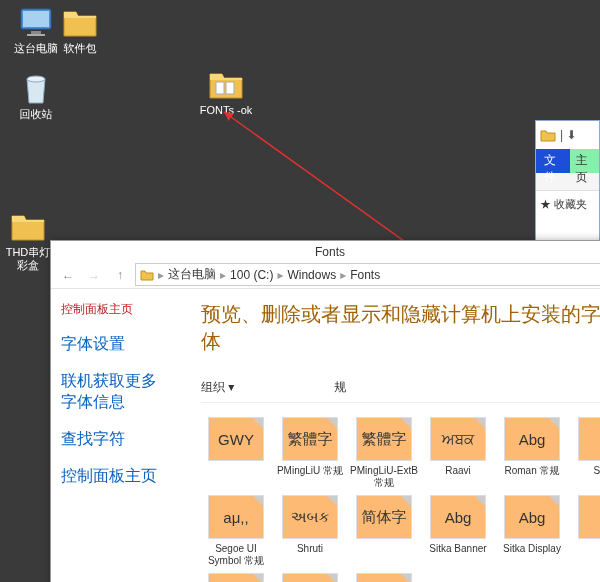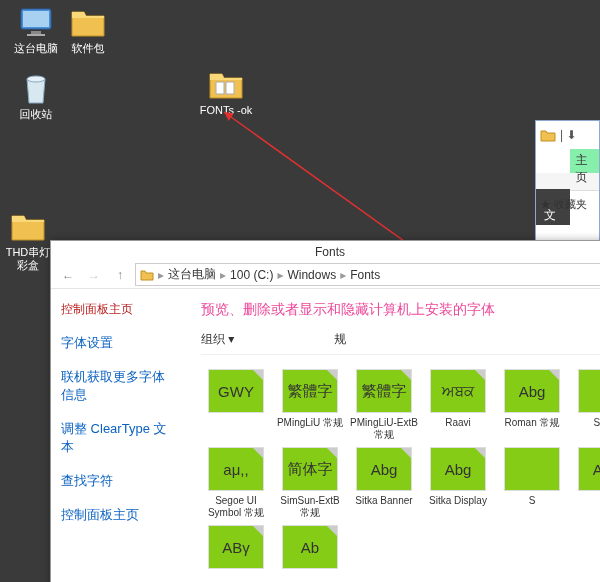--- a/index.html
+++ b/index.html
@@ -39,22 +39,22 @@
 .small-win .titlebar {
   height: 28px; background: white;
   display: flex; align-items: center;
   padding-left: 4px;
   gap: 4px;
 }
 .small-win .tabs {
   height: 24px; display: flex;
 }
 .small-win .tab {
-  background: #404040; color: white;
-  padding: 18px 8px; font-size: 12px; margin-top: 40px;
+  background: #1d4ed8; color: white;
+  padding: 3px 8px; font-size: 12px;
 }
 .small-win .tab2 {
   background: #86efac; color: #333;
   padding: 3px 6px; font-size: 12px;
 }
 .small-win .body {
   background: white; padding: 6px 4px;
   font-size: 11px;
 }
 .arrow {
@@ -108,32 +108,32 @@
   font-size: 12px;
 }
 .sidebar .header {
   color: #b91c1c;
   margin-bottom: 10px;
 }
 .sidebar .link {
   color: #0b62c1;
   margin-bottom: 8px;
   cursor: pointer;
-  font-size: 13px;
+  font-size: 16px;
   margin-top: 16px;
 }
 .main {
   flex: 1;
   padding: 12px 8px 0 20px;
   overflow: hidden;
 }
 .main-title {
-  color: #ec4899;
-  font-size: 14px;
-  margin-bottom: 12px;
+  color: #a16207;
+  font-size: 20px;
+  margin-bottom: 24px;
 }
 .toolbar {
   display: flex;
   gap: 40px;
   font-size: 12px;
   color: #333;
   padding-bottom: 4px;
 }
 .toolbar .item { display: flex; align-items: center; gap: 2px; }
 .grid {
@@ -143,21 +143,21 @@
   gap: 6px 4px;
 }
 .font-item {
   text-align: center;
   cursor: pointer;
 }
 .font-thumb {
   width: 56px; height: 44px;
   margin: 0 auto 4px;
   border: 1px solid #ddd;
-  background: #84cc16;
+  background: #fdba74;
   display: flex; align-items: center; justify-content: center;
   font-size: 15px;
   color: #333;
   position: relative;
 }
 .font-thumb .corner {
   position: absolute; right: 0; top: 0;
   width: 0; height: 0;
   border-left: 10px solid transparent;
   border-top: 10px solid #ccc;
@@ -178,21 +178,21 @@
     <svg width="34" height="30" viewBox="0 0 34 30">
         <rect x="2" y="2" width="30" height="20" rx="2" fill="#4a90d9" stroke="#2a5a9a"></rect>
         <rect x="4" y="4" width="26" height="16" fill="#a8d0f0"></rect>
         <rect x="12" y="24" width="10" height="3" fill="#888"></rect>
         <rect x="8" y="27" width="18" height="2" fill="#aaa"></rect>
       </svg>
   </div>
   <div class="label">这台电脑</div>
 </div>
 
-<div class="desktop-icon" style="left:60px; top:4px;">
+<div class="desktop-icon" style="left:52px; top:4px;">
   <div class="iconimg">
     <svg class="folder-svg" viewBox="0 0 36 32">
         <path d="M2 6 L14 6 L16 10 L34 10 L34 30 L2 30 Z" fill="#f0c050" stroke="#c09020"></path>
         <path d="M2 6 L14 6 L16 10 L34 10 L34 12 L2 12 Z" fill="#f8d878"></path>
       </svg>
   </div>
   <div class="label">软件包</div>
 </div>
 
 <div class="desktop-icon" style="left:8px; top:70px;">
@@ -272,21 +272,20 @@
       <span>Windows</span>
       <span class="sep">▸</span>
       <span>Fonts</span>
     </div>
   </div>
   <div class="fonts-body">
     <div class="sidebar">
       <div class="header">控制面板主页</div>
       <div class="link">字体设置</div>
       <div class="link">联机获取更多字体信息</div>
-      <div class="link">调整 ClearType 文本</div>
       <div class="link">查找字符</div>
       <div class="link">控制面板主页</div>
     </div>
     <div class="main">
       <div class="main-title">预览、删除或者显示和隐藏计算机上安装的字体</div>
       <div class="toolbar">
         <span class="item">组织 ▾</span>
         <span class="item" style="margin-left:60px;">规</span>
       </div>
       <hr style="border:none;border-top:1px solid #eee; margin-top:2px;">
@@ -334,23 +333,29 @@
           <div class="font-item">
             <div class="font-thumb">
               <div class="corner"></div>
               <span>aμ,,</span>
             </div>
             <div class="font-label">Segoe UI Symbol 常规</div>
           </div>
           <div class="font-item">
             <div class="font-thumb">
               <div class="corner"></div>
+              <span>અબક</span>
+            </div>
+            <div class="font-label">Shruti</div>
+          </div>
+          <div class="font-item">
+            <div class="font-thumb">
+              <div class="corner"></div>
               <span>简体字</span>
             </div>
-            <div class="font-label">SimSun-ExtB 常规</div>
           </div>
           <div class="font-item">
             <div class="font-thumb">
               <div class="corner"></div>
               <span>Abg</span>
             </div>
             <div class="font-label">Sitka Banner</div>
           </div>
           <div class="font-item">
             <div class="font-thumb">

